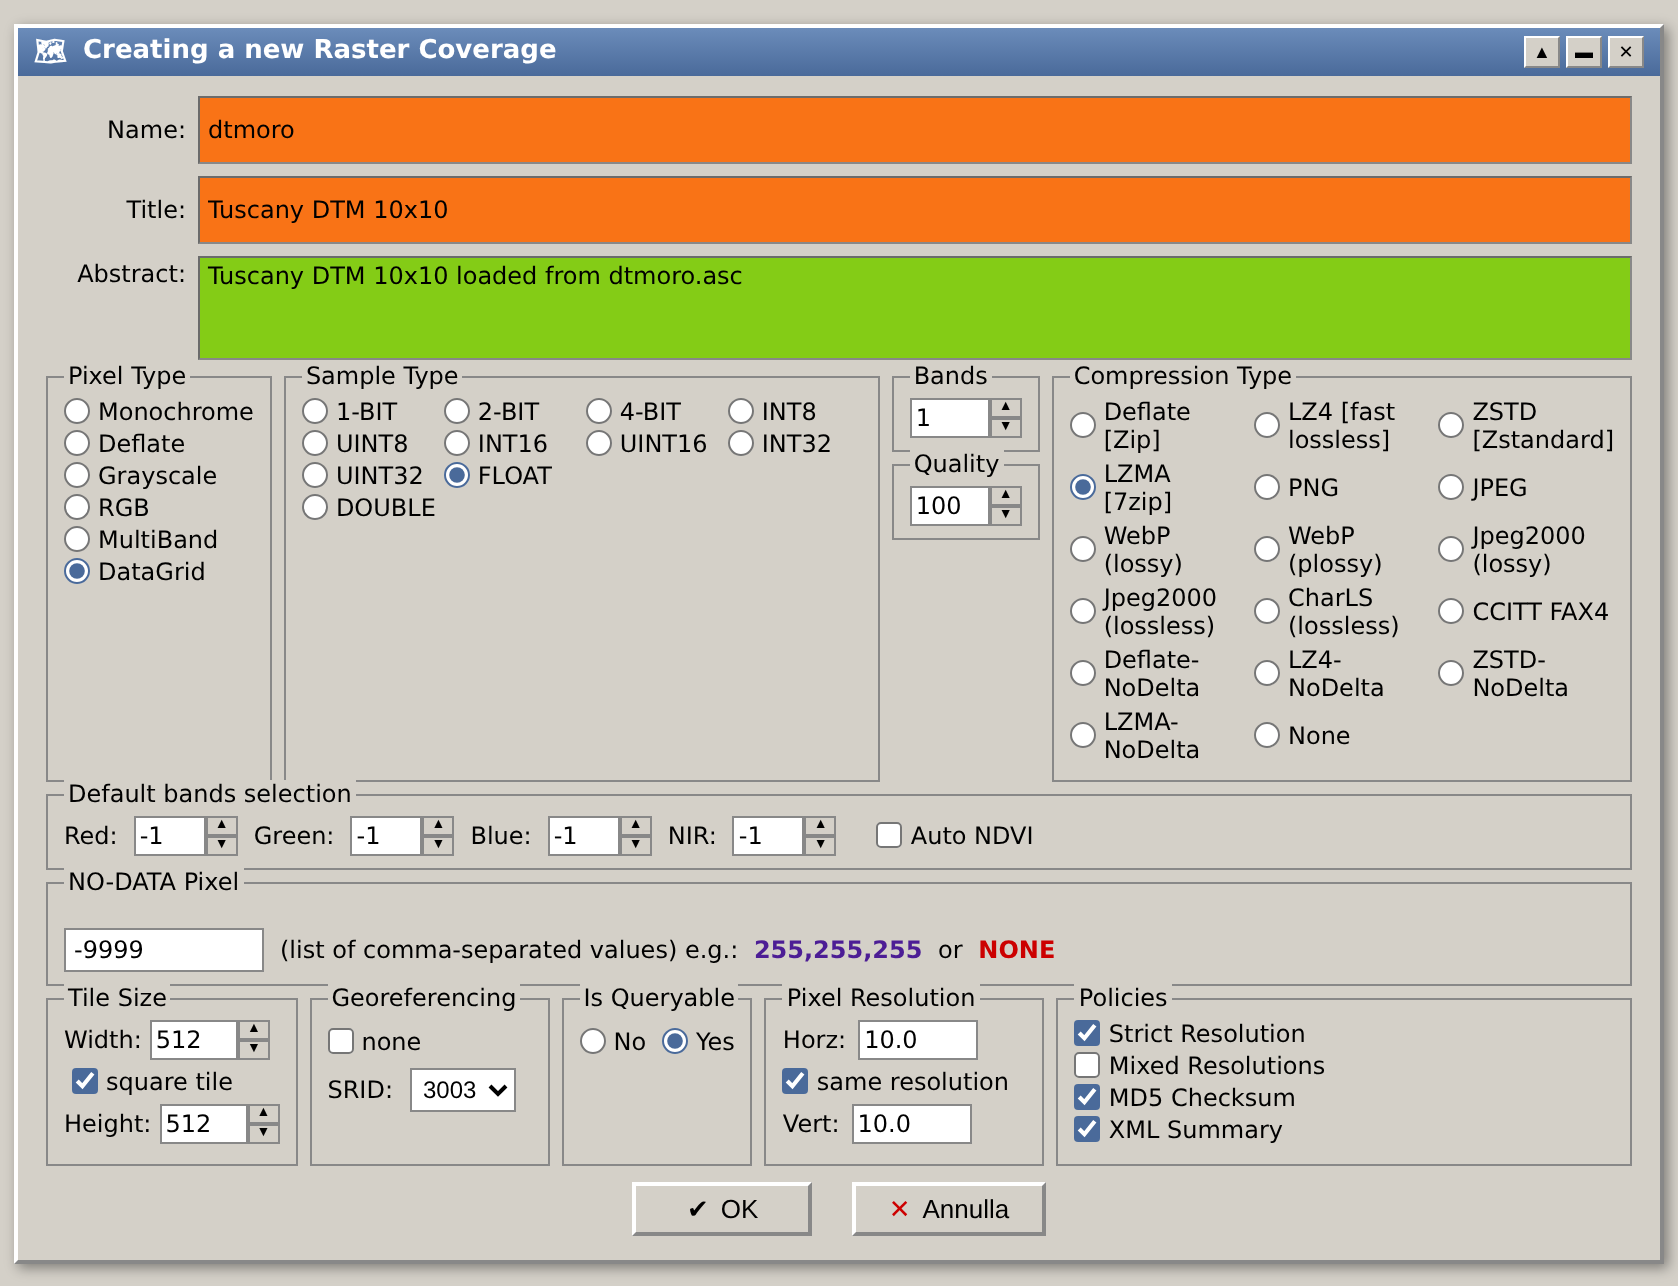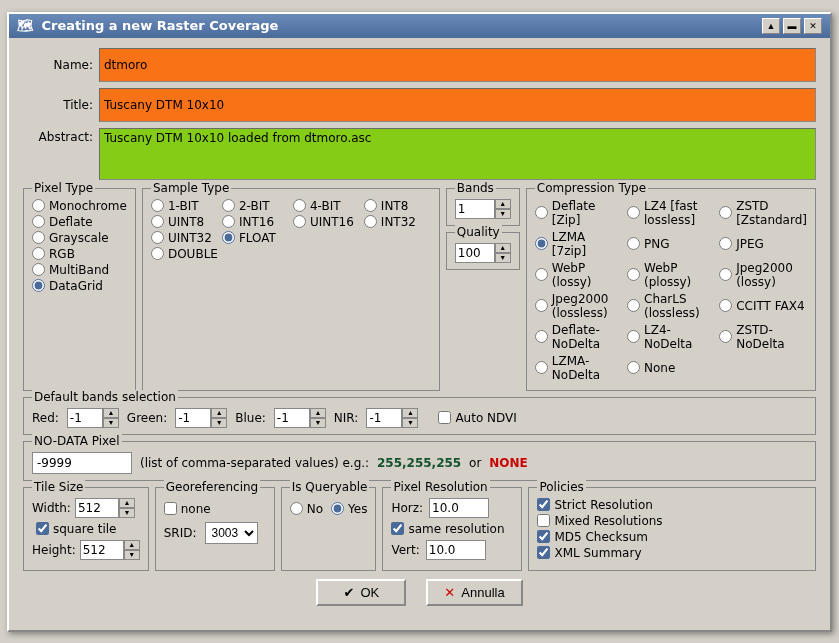--- a/index.html
+++ b/index.html
@@ -579,26 +579,26 @@
         </div>
         <div class="auto-ndvi-label" style="margin-left:12px;">
           <input type="checkbox" class="ndvi-checkbox" style="">
           <span>Auto NDVI</span>
         </div>
       </div>
     </div>
 
     <div class="nodata-box">
       <span class="group-legend">NO-DATA Pixel</span>
-      <div class="nodata-row" style="margin-top:6px;">
+      <div class="nodata-row" style="margin-top:18px;">
         <input type="text" class="nodata-input" value="-9999" style="">
         <span class="nodata-hint">
           <span>(list of comma-separated values) e.g.:</span>
           <span style="margin-left:4px;">
-            <span style="color:#14532d;font-weight:bold;">255,255,255</span>
+            <span style="color:#4c1d95;font-weight:bold;">255,255,255</span>
           </span>
           <span style="margin-left:4px;">or</span>
           <span style="margin-left:4px;color:#cc0000;font-weight:bold;">NONE</span>
         </span>
       </div>
     </div>
 
     <div class="bottom-row">
 
       <div class="tilesize-box">

